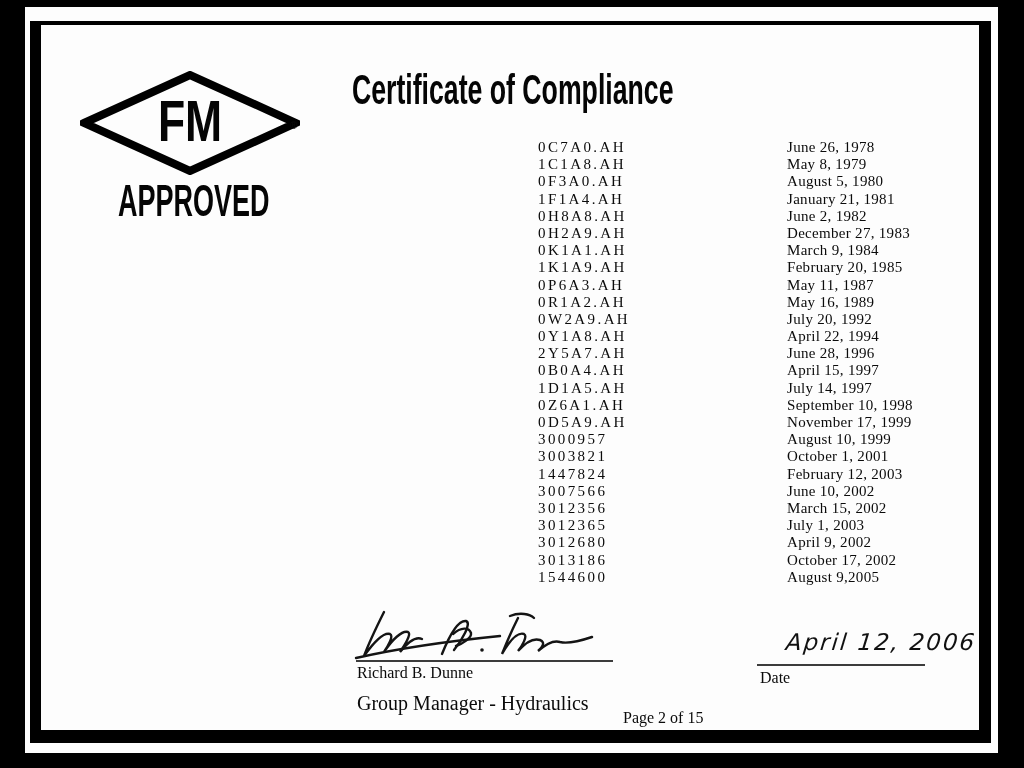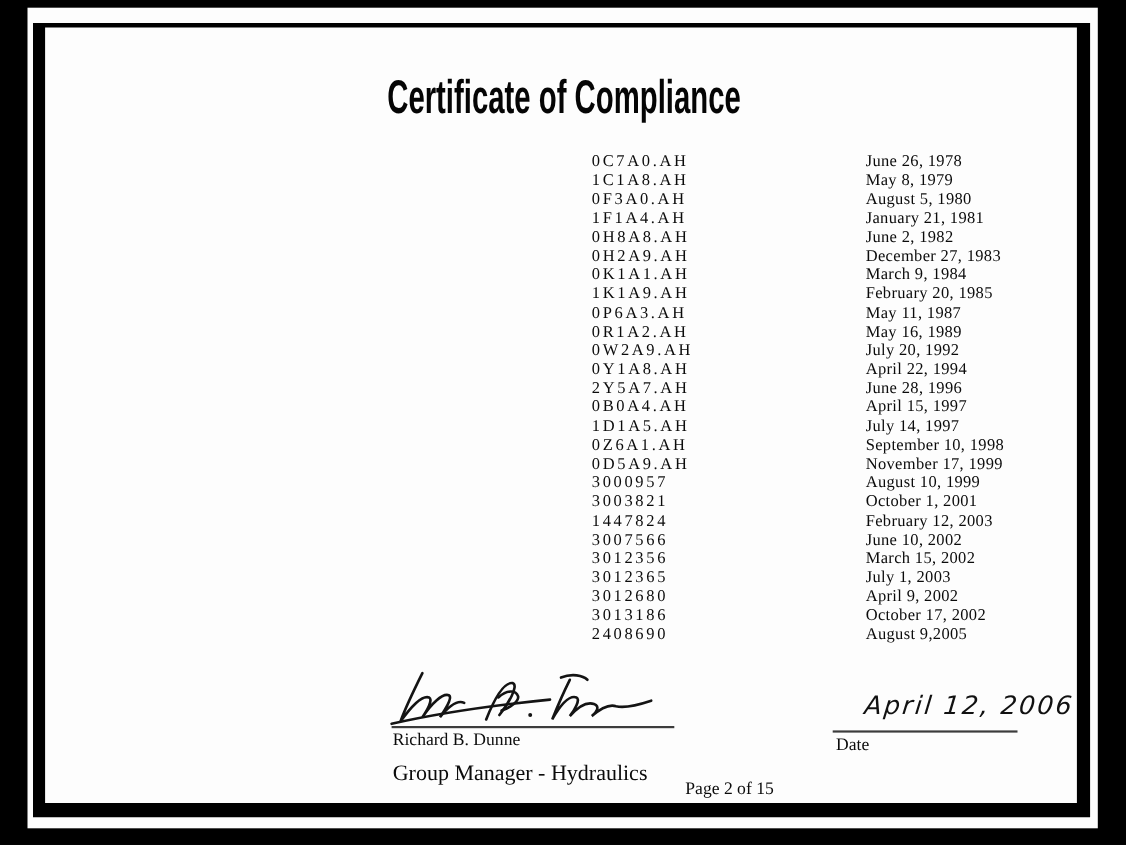--- a/index.html
+++ b/index.html
@@ -50,20 +50,28 @@
 
   .page-footer{position:absolute;left:623px;top:709px;font-size:16px;white-space:nowrap;}
 </style>
 </head>
 <body>
 
 <div class="stage">
   <div class="sheet"></div>
   <div class="frame"></div>
 
+  <div class="fm-logo-top">
+    <svg width="220" height="104" viewBox="0 0 220 104">
+      <polygon points="4,52 110,4 216,52 110,100" fill="none" stroke="#000" stroke-width="8"></polygon>
+    </svg>
+    <div class="fm-letters condensed">FM</div>
+    <div class="reg-mark">®</div>
+    <div class="approved-word condensed">APPROVED</div>
+  </div>
 
   <h1 class="title condensed">Certificate of Compliance</h1>
 
   <div class="approval-list">
 
   <div class="t-row">
       <span class="t-id">0C7A0.AH</span>
       <span class="t-date">June 26, 1978</span>
     </div>
       <div class="t-row">
@@ -156,21 +164,21 @@
     </div>
       <div class="t-row">
       <span class="t-id">3012680</span>
       <span class="t-date">April 9, 2002</span>
     </div>
       <div class="t-row">
       <span class="t-id">3013186</span>
       <span class="t-date">October 17, 2002</span>
     </div>
       <div class="t-row">
-      <span class="t-id">2408690</span>
+      <span class="t-id">1544600</span>
       <span class="t-date">August 9,2005</span>
     </div>
     </div>
 
 
   <svg class="signature-script" width="266" height="56" viewBox="0 0 266 56">
     <g fill="none" stroke="#141414" stroke-width="2.4" stroke-linecap="round">
       <path d="M34,4 C28,16 20,32 14,48 C24,34 34,24 40,26 C44,28 38,38 34,44 C42,32 52,22 58,24 C62,26 54,38 50,44 C58,34 66,28 72,31"></path>
       <path d="M6,50 C50,40 110,32 150,28"></path>
       <path d="M92,46 C100,26 108,12 116,13 C122,15 112,32 104,42"></path>

